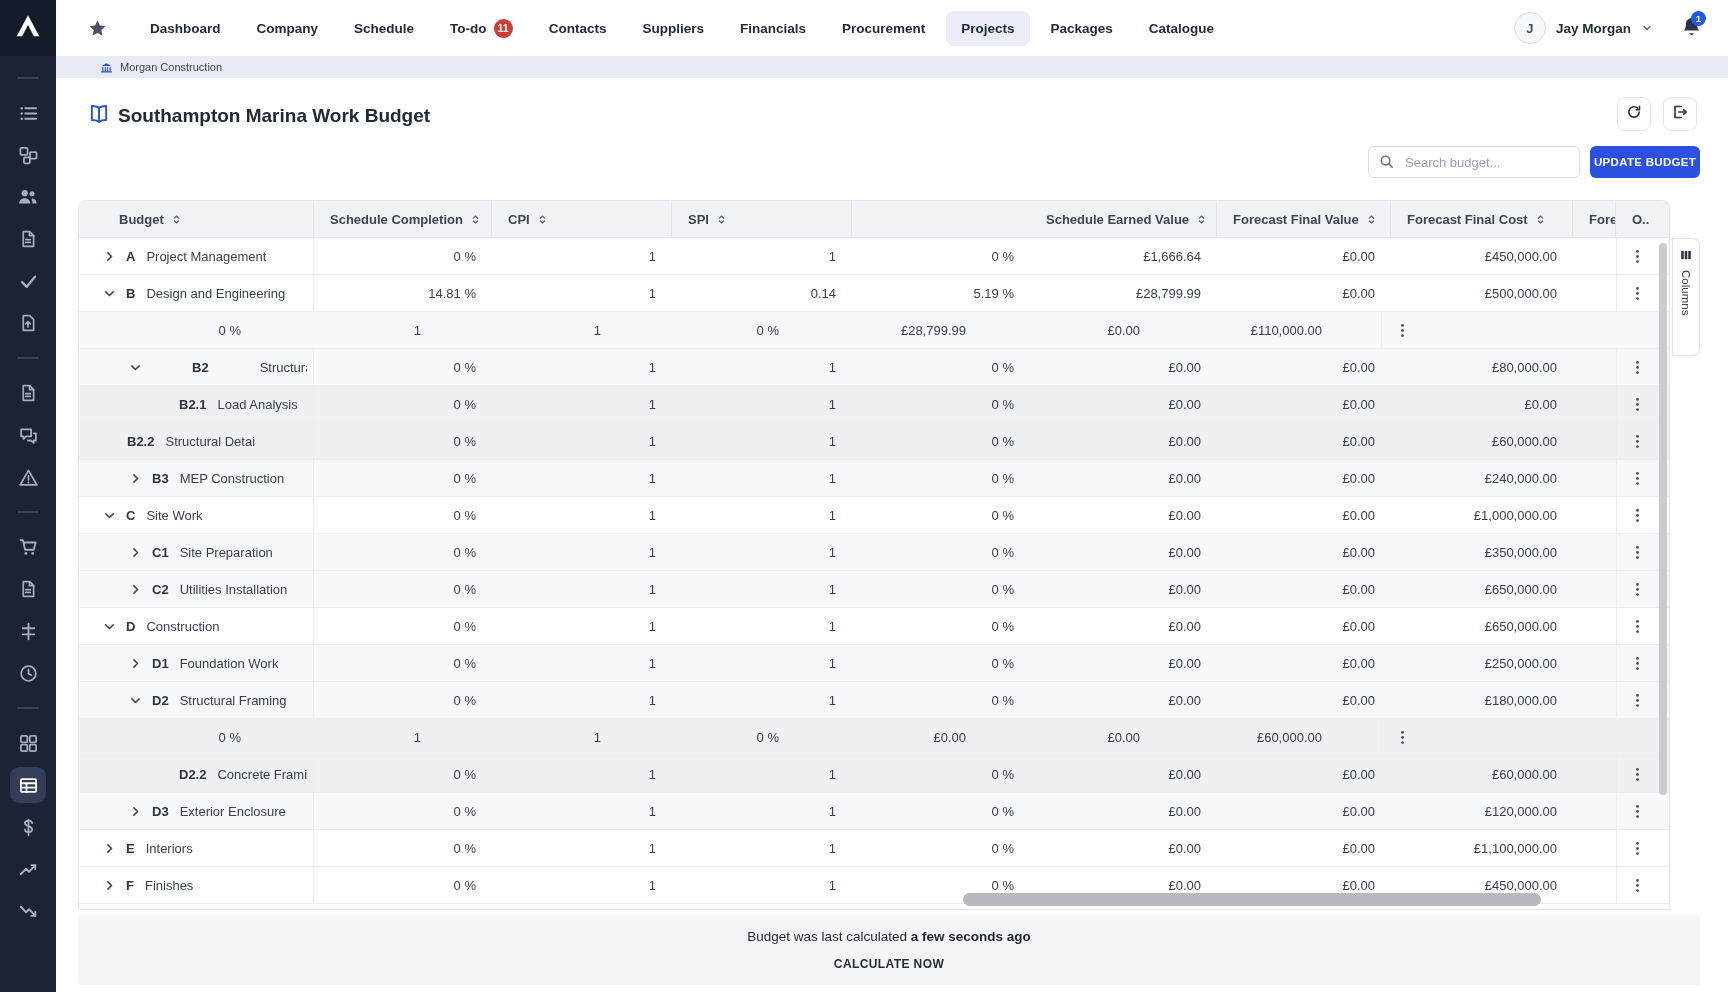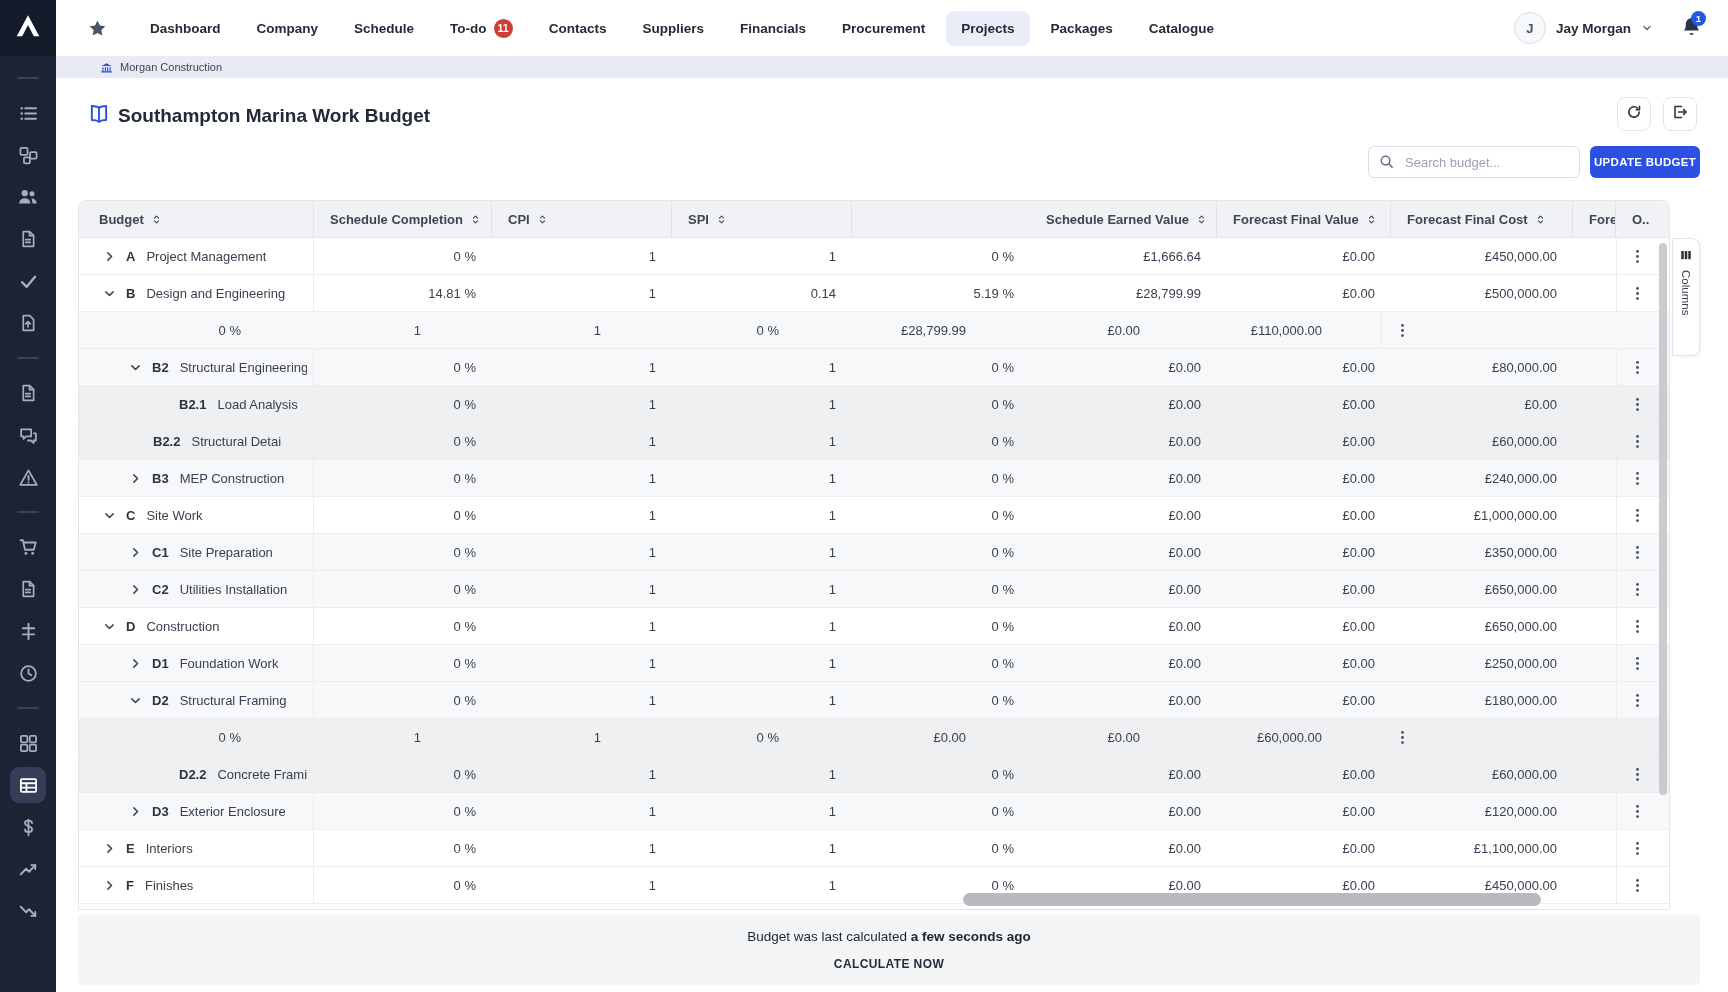--- a/index.html
+++ b/index.html
@@ -71,21 +71,21 @@
     font-family:"Liberation Sans", sans-serif; }
 
   
   .table-card { position:absolute; left:78px; top:200px; width:1592px; height:710px;
     border:1px solid #e4e6eb; border-radius:8px 8px 0 0; background:#fff; overflow:hidden; }
   .t-header { display:flex; height:37px; background:var(--header-bg,#f0f2f5);
     border-bottom:1px solid #e4e6eb; }
   .t-h-cell { flex:none; display:flex; align-items:center; gap:7px; padding-left:16px;
     font-size:13px; font-weight:700; color:#3e4654; border-right:1px solid #e1e4e9;
     overflow:hidden; white-space:nowrap; cursor:pointer; }
-  .t-h-cell.first { padding-left:20px; }
+  .t-h-cell.first { padding-left:40px; }
   .t-h-cell:last-child { border-right:none; cursor:default; }
   .sort-ic { display:flex; color:#49515f; }
   .t-row { display:flex; height:37px; border-bottom:1px solid #ebedf0; background:#fff;
     cursor:pointer; }
   .t-row.lvl2 { background:var(--row-alt1,#f7f8fa); }
   .t-row.lvl3 { background:var(--row-alt2,#eef0f2); }
   .t-cell { flex:none; display:flex; align-items:center; justify-content:flex-end;
     padding-right:16px; font-size:13px; color:#39414f; white-space:nowrap;
     height:100%; overflow:hidden; }
   .t-cell.c-budget { justify-content:flex-start; padding-right:6px;
@@ -546,21 +546,21 @@
           <span class="dots-btn">
             <svg width="17" height="17" viewBox="0 0 16 16">
               <circle cx="8" cy="3.2" r="1.35" fill="#4a5160"></circle>
               <circle cx="8" cy="8" r="1.35" fill="#4a5160"></circle>
               <circle cx="8" cy="12.8" r="1.35" fill="#4a5160"></circle>
             </svg>
           </span>
         </div>
       </div>
       <div class="t-row lvl2">
-        <div class="t-cell c-budget" style="width: 235px; padding-left: 50px;">
+        <div class="t-cell c-budget" style="width: 235px; padding-left: 50px; gap: 40px;">
           <span class="chev">
             <svg width="13" height="13" viewBox="0 0 16 16" fill="none" stroke="currentColor" stroke-width="1.9" stroke-linecap="round" stroke-linejoin="round">
               <path d="M3.5 6L8 10.5 12.5 6"></path>
             </svg>
           </span>
           <span class="code">B2</span>
           <span class="bname">Structural Engineering</span>
         </div>
         <div class="t-cell" style="width: 178px;">0 %</div>
         <div class="t-cell" style="width: 180px;">1</div>
@@ -597,21 +597,21 @@
           <span class="dots-btn">
             <svg width="17" height="17" viewBox="0 0 16 16">
               <circle cx="8" cy="3.2" r="1.35" fill="#4a5160"></circle>
               <circle cx="8" cy="8" r="1.35" fill="#4a5160"></circle>
               <circle cx="8" cy="12.8" r="1.35" fill="#4a5160"></circle>
             </svg>
           </span>
         </div>
       </div>
       <div class="t-row lvl3">
-        <div class="t-cell c-budget" style="width: 235px; padding-left: 74px; align-items: center;">
+        <div class="t-cell c-budget" style="width: 235px; padding-left: 48px; align-items: center;">
           <span class="code">B2.2</span>
           <span class="bname">Structural Detai</span>
         </div>
         <div class="t-cell" style="width: 178px;">0 %</div>
         <div class="t-cell" style="width: 180px;">1</div>
         <div class="t-cell" style="width: 180px;">1</div>
         <div class="t-cell" style="width: 178px;">0 %</div>
         <div class="t-cell" style="width: 187px;">£0.00</div>
         <div class="t-cell" style="width: 174px;">£0.00</div>
         <div class="t-cell" style="width: 182px;">£60,000.00</div>

